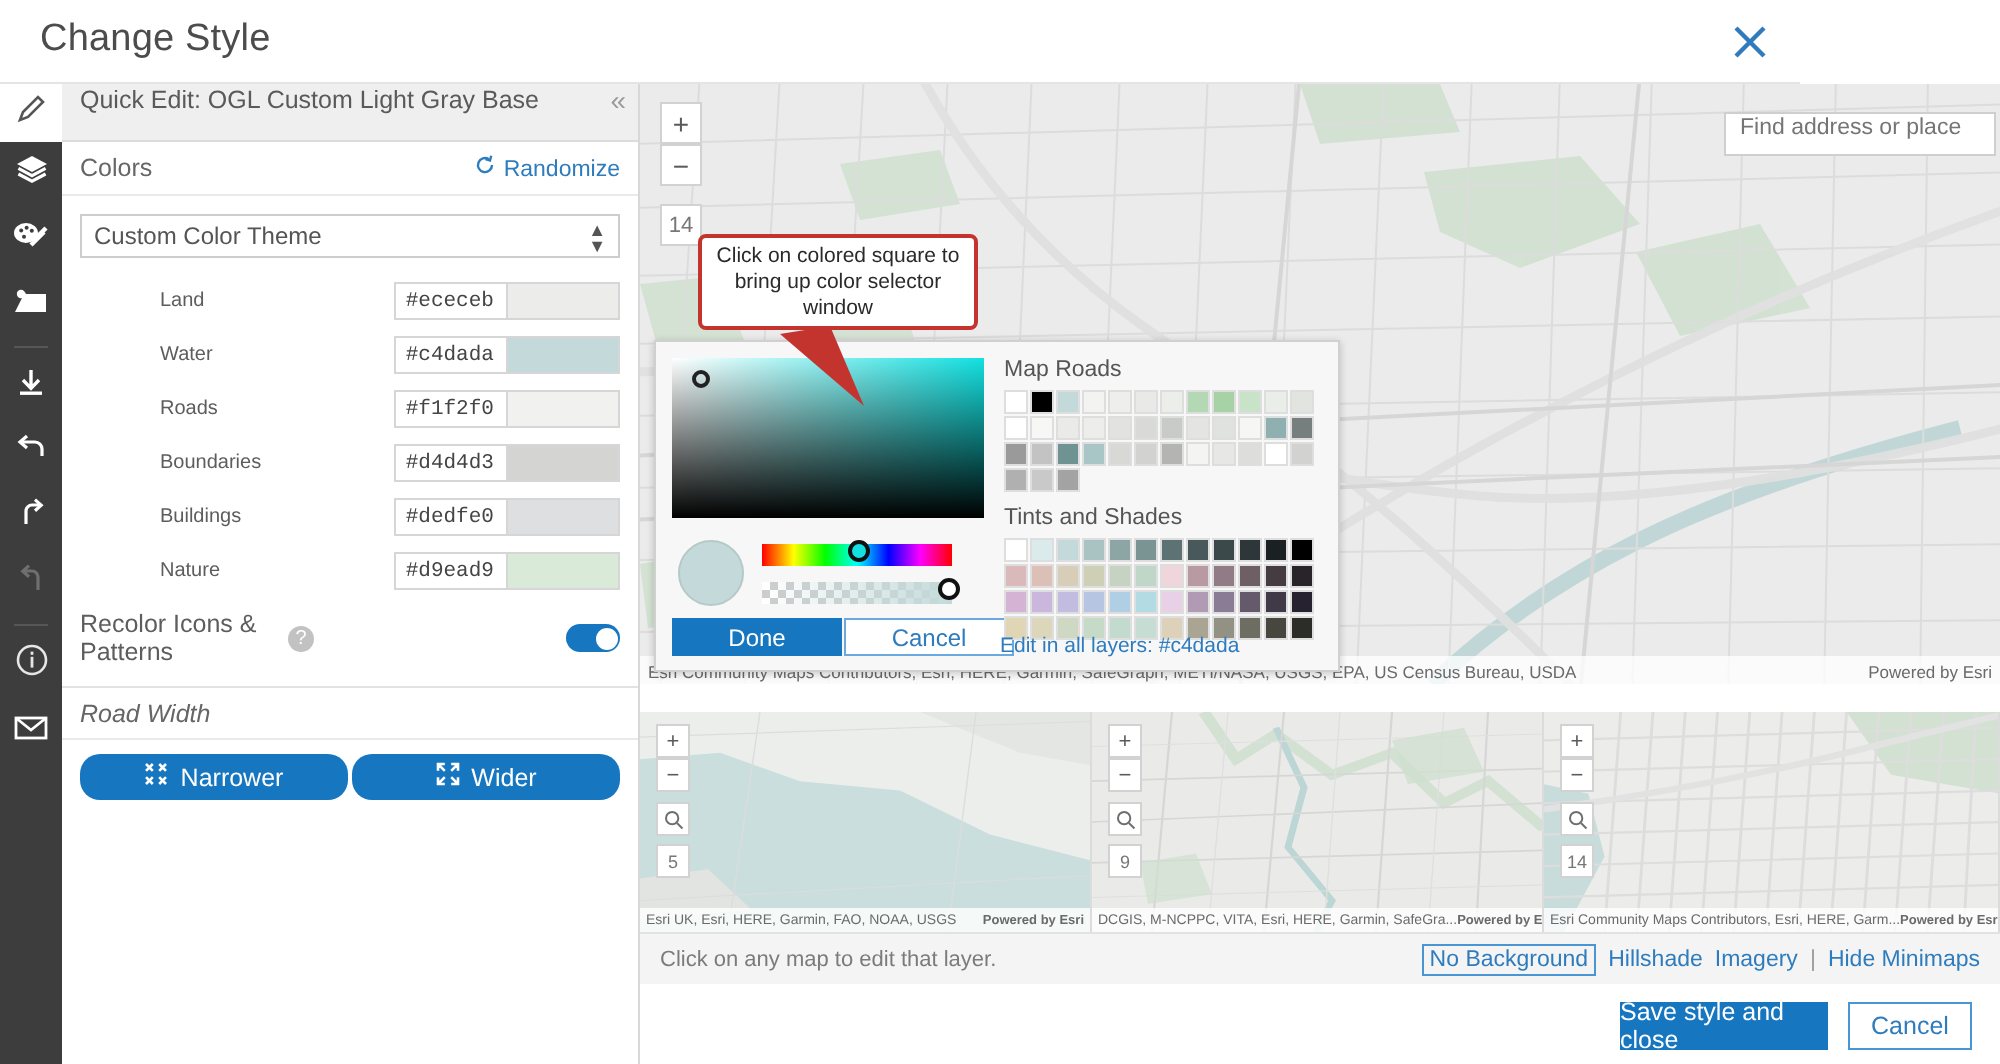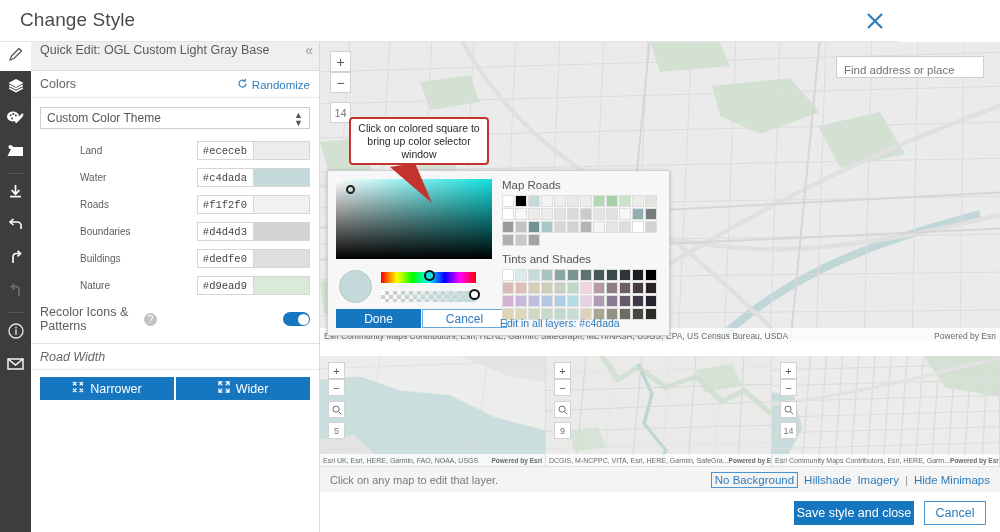--- a/index.html
+++ b/index.html
@@ -103,21 +103,21 @@
   }
 
   .rwhead {
     height:27px; border-top:1px solid #e2e2e2; border-bottom:1px solid #eaeaea;
     display:flex; align-items:center; padding:0 9px; margin-top:4px;
   }
   .rwhead .lbl { font-size:12.5px; color:#666;font-style:italic; }
   .rwbtns { display:flex; gap:2px; padding:7px 9px 0 9px; }
   .rwbtn {
     flex:1; height:23px; background:#1676c0; color:#fff; font-size:12.5px;
-    display:flex; align-items:center; justify-content:center; gap:6px; cursor:pointer;
+    display:flex; align-items:center; justify-content:center; gap:6px; cursor:pointer;border-radius:10px;
   }
 
   
   #map {
     position:absolute; left:320px; top:42px; width:680px; height:300px;
     background:#ebebeb; overflow:hidden;
   }
   #map .attrib {
     position:absolute; left:0; bottom:0; width:680px; height:14px;
     background:rgba(255,255,255,.78);
@@ -125,22 +125,22 @@
     display:flex; align-items:center;
   }
   #map .attrib .pw { margin-left:auto; }
 
   .zoombox {
     position:absolute; background:#fff; border:1px solid #d2d2d2;
     display:flex; align-items:center; justify-content:center;
     color:#5a5a5a; cursor:pointer; font-size:14px;
   }
   #searchbox {
-    position:absolute; right:16px; top:14px; width:148px; height:22px;
-    background:#fff; border:1px solid #cfcfcf; display:flex; align-items:flex-end;
+    position:absolute; right:2px; top:14px; width:136px; height:22px;
+    background:#fff; border:1px solid #cfcfcf; display:flex; align-items:flex-start;
   }
   #searchbox input {
     border:none; outline:none; flex:1; font-size:11.5px; color:#555;
     padding-left:7px; font-family:"Liberation Sans", sans-serif; background:transparent;
   }
 
   
   #minis { position:absolute; left:320px; top:356px; width:680px; height:110px; display:flex; }
   .mini { position:relative; overflow:hidden; border-right:1px solid #dcdcdc; }
   .mini .mattr {
@@ -167,21 +167,21 @@
   #hint .links .boxed { border:1px solid #4a95d4; padding:1px 3px; color:#2e7cbd; cursor:pointer; }
   #hint .links .sep { color:#9b9b9b; }
 
   #footer {
     position:absolute; left:320px; top:492px; width:680px; height:40px; background:#fff;
   }
   #footer .btn {
     position:absolute; top:9px; height:24px; font-size:12.5px;
     display:flex; align-items:center; justify-content:center; cursor:pointer;
   }
-  #footer .primary { right:86px; width:120px; background:#1676c0; color:#fff; }
+  #footer .primary { right:86px; width:104px; background:#1676c0; color:#fff; }
   #footer .secondary { right:14px; width:62px; background:#fff; color:#2e7cbd; border:1px solid #4a95d4; }
 
   
   #picker {
     position:absolute; left:327px; top:170px; width:343px; height:166px;
     background:#f7f7f7; border:1px solid #d0d0d0; box-shadow:0 1px 4px rgba(0,0,0,.2);
     display:flex;
   }
   #pleft { width:172px; padding:8px 8px 0 8px; position:relative; }
   #svbox {

